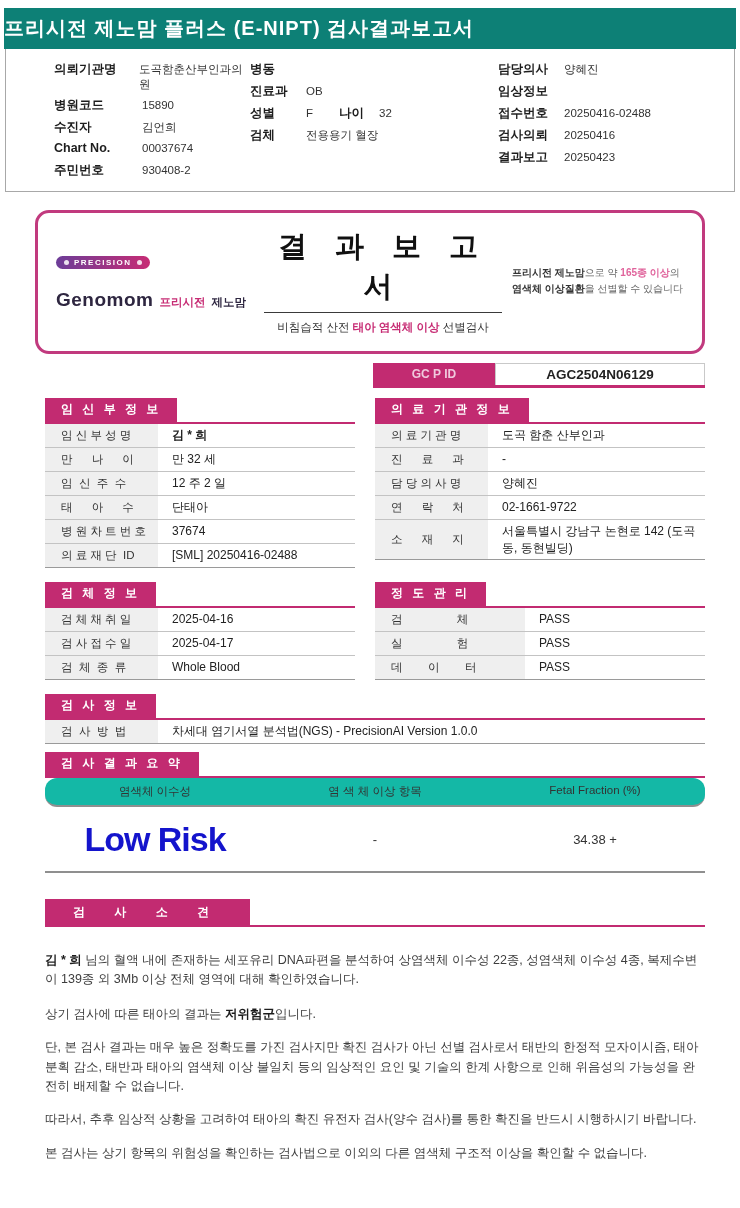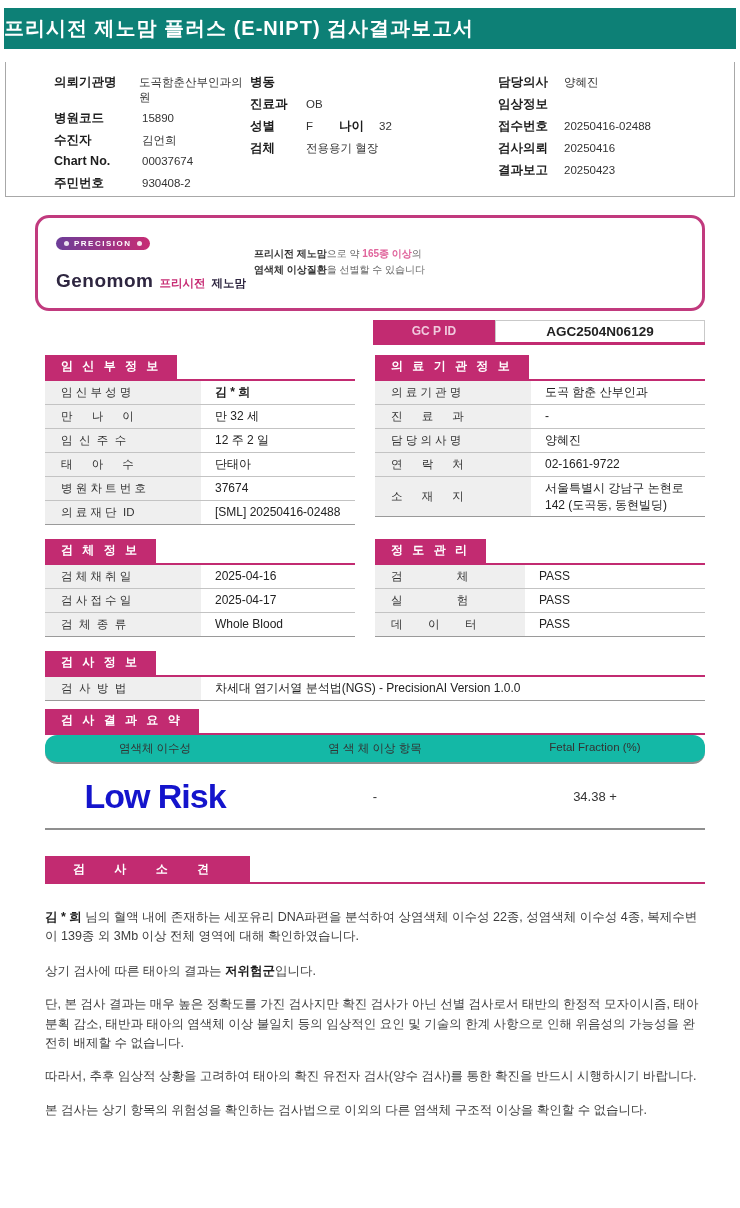--- a/index.html
+++ b/index.html
@@ -3,22 +3,22 @@
 <meta charset="utf-8">
 <style>
   * { margin:0; padding:0; box-sizing:border-box; }
   html,body { width:740px; height:1208px; background:#fff; overflow:hidden;
     font-family:"Liberation Sans","DejaVu Sans",sans-serif; color:#333; }
   .page { position:relative; width:740px; height:1208px; background:#fff; }
 
   
   .topbar { margin:8px 4px 0; background:#0D8076; color:#fff; text-align:left;
     font-size:20px; font-weight:700; padding:7px 0; letter-spacing:1px; }
-  .patient-box { margin:13px 5px; border:1px solid #A8A8A8; border-top:none;
-    padding:9px 10px 2px 48px; display:flex; }
+  .patient-box { margin:0 5px; border:1px solid #A8A8A8; border-top:none;
+    padding:9px 10px 10px 48px; display:flex; }
   .pcol { display:flex; flex-direction:column; }
   .pcol.c1 { width:196px; } .pcol.c2 { width:248px; } .pcol.c3 { flex:1; }
   .prow { display:flex; margin:2.5px 0; min-height:16px; align-items:baseline; }
   .plabel { font-weight:700; font-size:12.5px; color:#1d1d1d; white-space:pre; }
   .c1 .plabel { width:88px; } .c2 .plabel { width:56px; } .c3 .plabel { width:66px; }
   .plabel2 { font-weight:700; font-size:12.5px; color:#1d1d1d; width:40px; margin-left:26px; }
   .pvalue { font-size:11.5px; color:#333; }
 
   
   .card { margin:18px 35px 0; border:3px solid #C13A7E; border-radius:14px;
@@ -53,21 +53,21 @@
   .sec-badge { display:inline-block; background:#C22B71; color:#fff; font-weight:700;
     font-size:12px; letter-spacing:3px; padding:3px 16px 4px; }
   .sec-badge.wide { letter-spacing:13px; padding:5px 28px 4px; }
 
   
   .tables-row { margin:10px 35px 0 45px; display:flex; gap:20px; align-items:flex-start; }
   .itable { }
   .itable.w-left { width:310px; } .itable.w-right { width:330px; }
   .trow { display:flex; border-bottom:1px solid #C3C3C3; min-height:24px; align-items:stretch; }
   .trow:last-child { border-bottom:1px solid #9a9a9a; }
-  .tlabel { width:156px; background:#EFEFEF; display:flex; align-items:center;
+  .tlabel { width:113px; background:#EFEFEF; display:flex; align-items:center;
     padding-left:16px; font-size:11.5px; color:#333; white-space:pre; }
   .tlabel.qc { width:150px; }
   .tvalue { flex:1; display:flex; align-items:center; padding:3px 0 3px 14px;
     font-size:12px; color:#222; line-height:1.35; }
   .tvalue b { font-weight:700; }
   .full { margin:8px 35px 0 45px; }
 
   
   .summary { margin:8px 35px 0 45px; }
   .sum-header { display:flex; background:#14b8a6; border-bottom:2px solid #8F8F8F;border-radius:12px; }
@@ -165,20 +165,27 @@
         <span class="badge-dot"></span>
         <span>PRECISION</span>
         <span class="badge-dot"></span>
       </span>
       <div class="brand-line">
         <span class="genomom">Genomom</span>
         <span class="kr-pink">프리시전</span>
         <span class="kr-dark">제노맘</span>
       </div>
     </div>
+    <div class="card-center">
+      <div class="report-title">결 과 보 고 서</div>
+      <div class="title-rule"></div>
+      <div class="subtitle">
+        <span>비침습적 산전 </span><span class="hl">태아 염색체 이상</span><span> 선별검사</span>
+      </div>
+    </div>
     <div class="side-note">
       <div><b>프리시전 제노맘</b><span>으로 약 </span><span class="pk">165종 이상</span><span>의</span></div>
       <div><b>염색체 이상질환</b><span>을 선별할 수 있습니다</span></div>
     </div>
   </div>
 
   <div class="gcpid-wrap">
     <div class="gcpid">
       <div class="gcpid-label">GC P ID</div>
       <div class="gcpid-value">AGC2504N06129</div>

